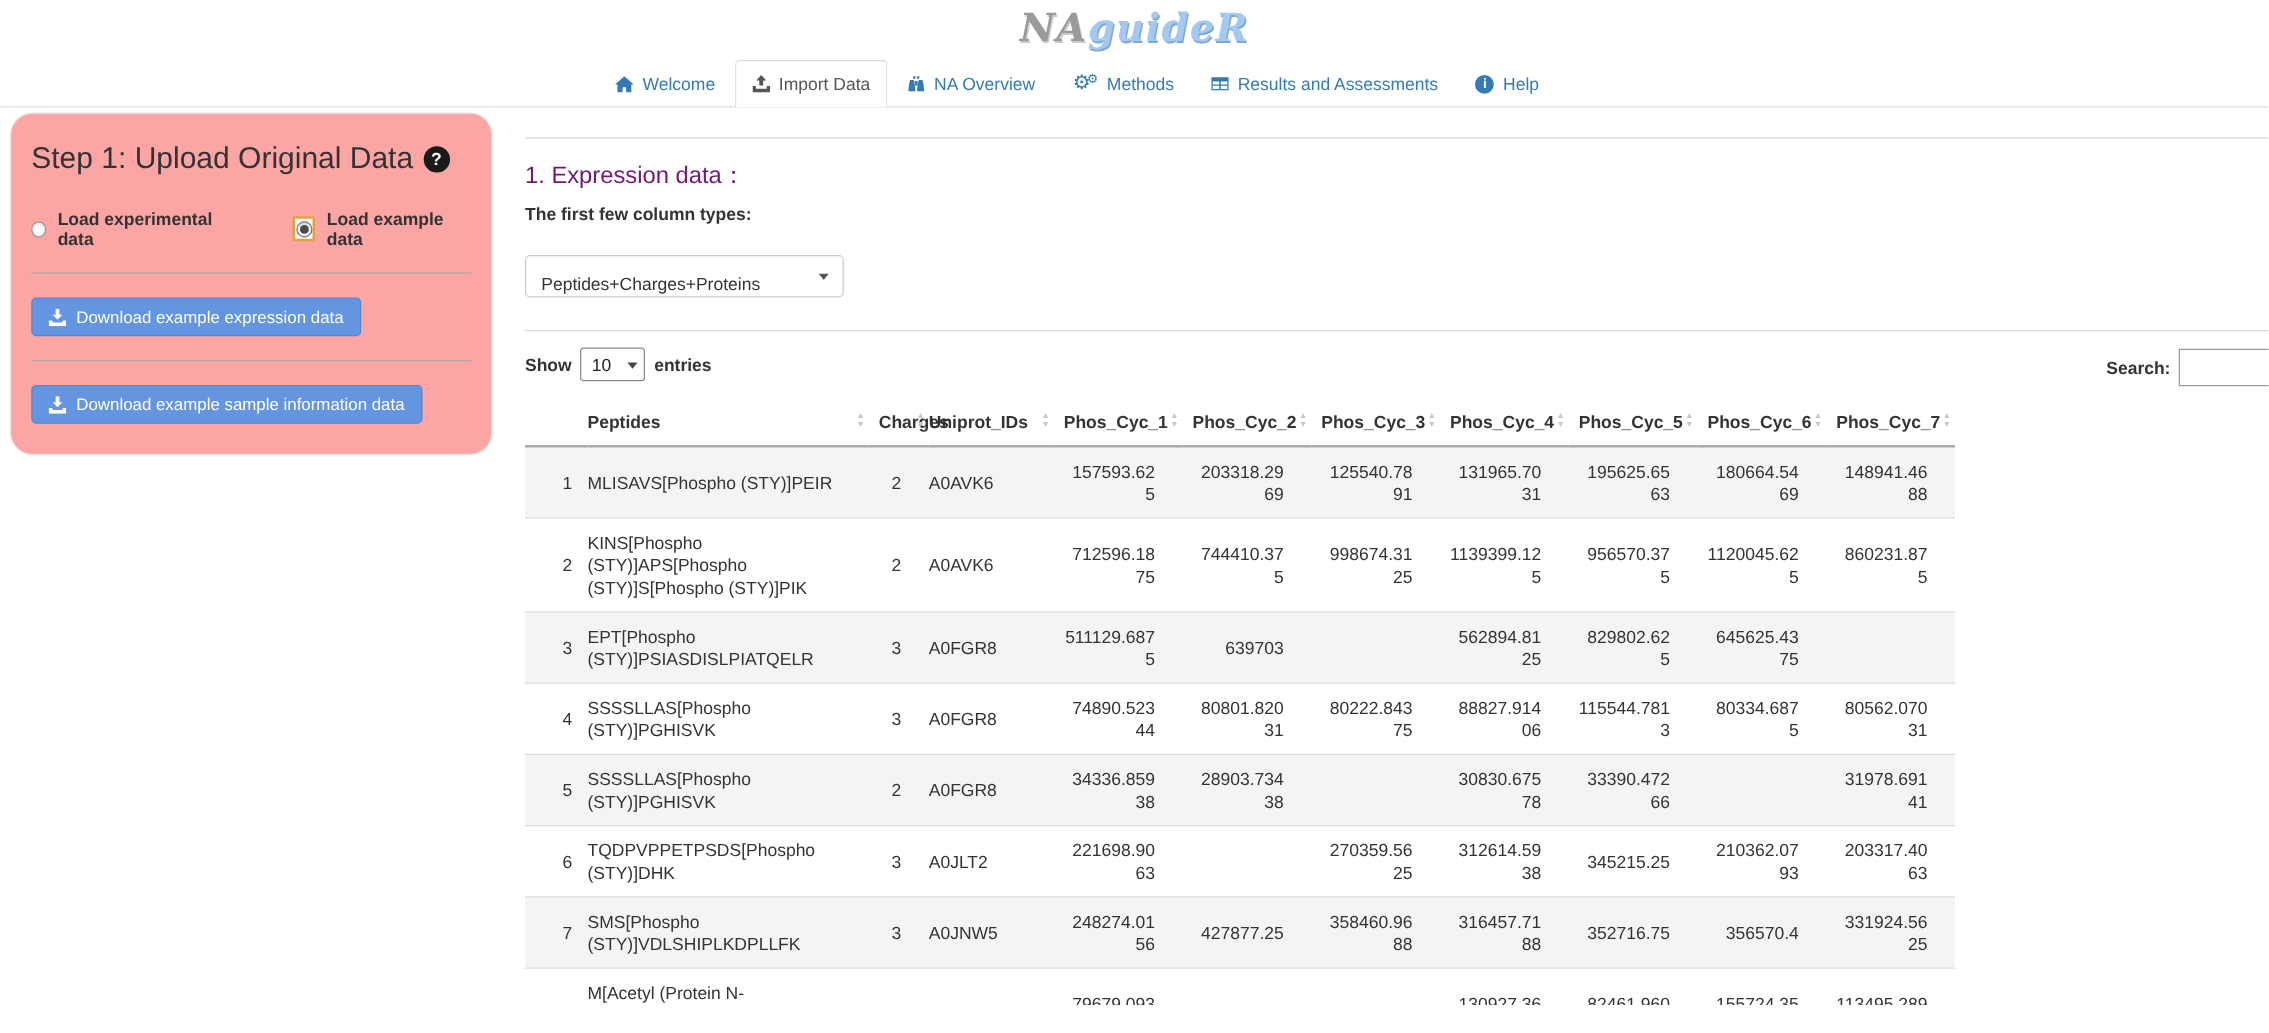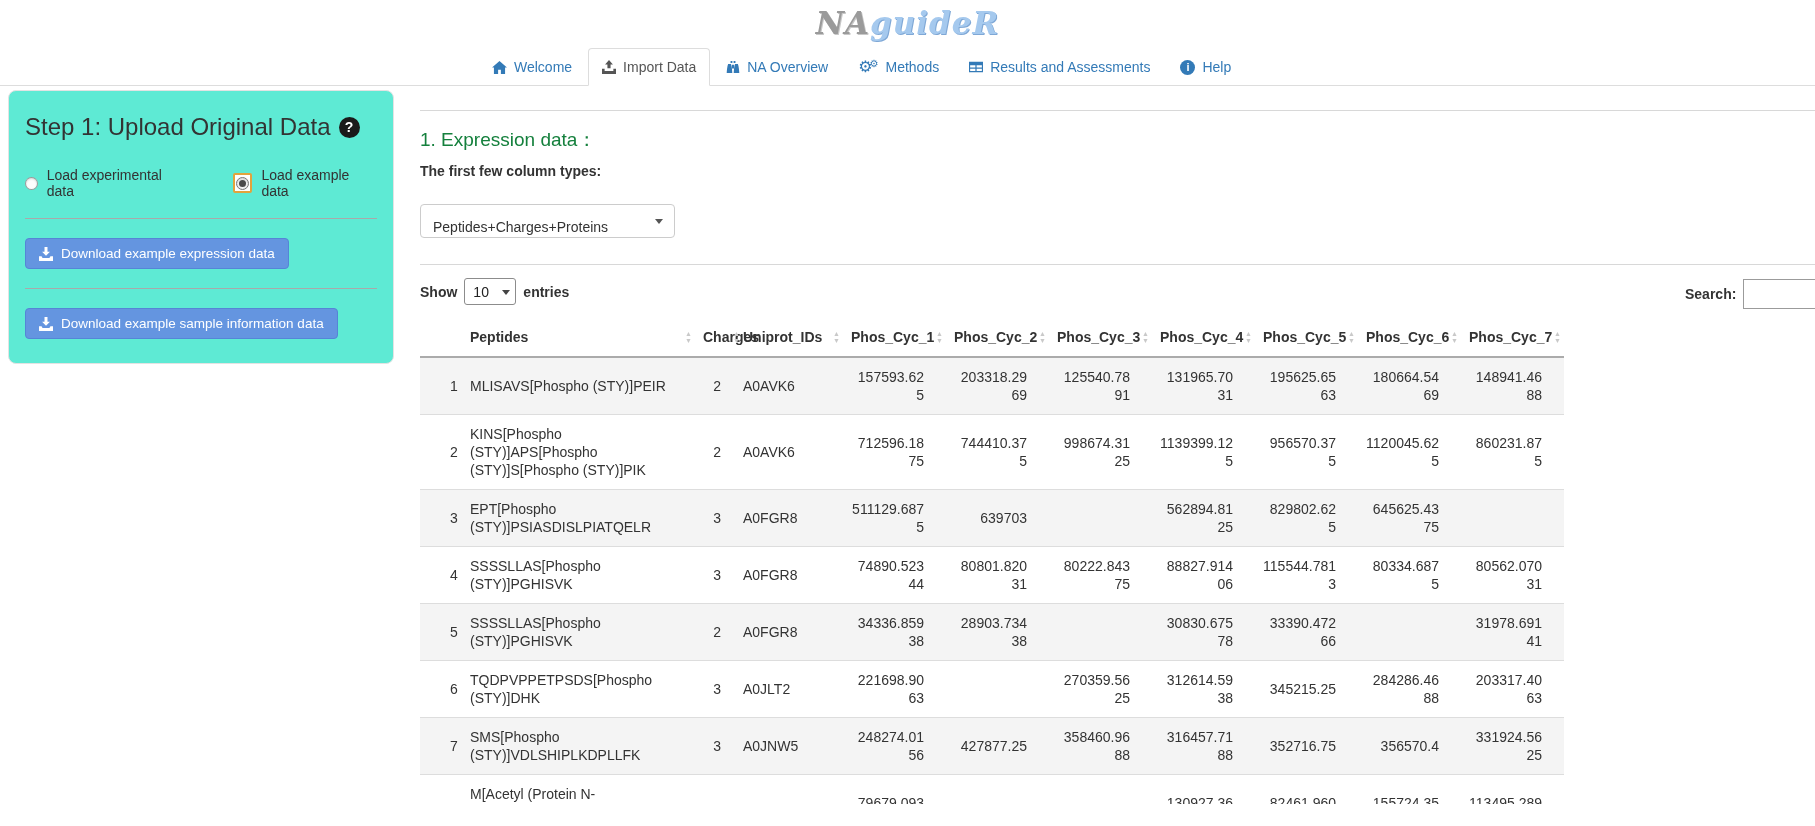--- a/index.html
+++ b/index.html
@@ -26,44 +26,44 @@
   .ticon svg{display:block;}
   .circ{display:inline-flex;align-items:center;justify-content:center;width:15px;height:15px;
         border-radius:50%;background:#337ab7;color:#fff;font-size:11px;font-weight:bold;font-style:normal;}
   .circ::before{content:"i";}
   .gears{font-style:normal;line-height:1;}
   .gears .g1{font-size:16px;}
   .gears .g2{font-size:10px;margin-left:-3px;vertical-align:5px;}
 
   
   .well{position:absolute;left:8px;top:90px;width:386px;box-sizing:border-box;
-        background:#5eead4;border:1px solid #e3e3e3;border-radius:8px;padding:22px 16px 24px 16px;}
+        background:#fca5a5;border:1px solid #e3e3e3;border-radius:18px;padding:22px 16px 24px 16px;}
   .panel-title{margin:0 0 26px 0;font-size:24px;font-weight:400;color:#333;display:flex;align-items:center;gap:8px;}
   .q-icon{display:inline-flex;align-items:center;justify-content:center;width:21px;height:21px;border-radius:50%;
           background:#1a1a1a;color:#fff;font-size:14px;font-weight:bold;}
   .q-icon::before{content:"?";}
-  .radio-row{display:flex;align-items:center;gap:44px;margin:0 0 2px 0;}
+  .radio-row{display:flex;align-items:center;gap:44px;margin:0 0 2px 0;font-weight:bold;}
   .radio-opt{display:flex;align-items:center;gap:9px;font-size:14px;color:#333;cursor:pointer;}
   .radio-circle{width:13px;height:13px;border-radius:50%;border:1px solid #9b9b9b;background:#fdfdfd;
                 box-shadow:inset 0 1px 2px rgba(0,0,0,.15);box-sizing:border-box;}
   .radio-focus{width:16px;height:16px;border:2px solid #e2a33d;border-radius:2px;display:flex;
                align-items:center;justify-content:center;background:#fff;box-sizing:content-box;}
   .radio-focus .radio-circle{position:relative;border-color:#777;background:#f2f2f2;}
   .radio-focus .radio-circle::after{content:"";position:absolute;left:2px;top:2px;width:7px;height:7px;
                border-radius:50%;background:#4a4a4a;}
   .well hr{border:none;border-top:1px solid #a9a9a9;margin:19px 0;}
   .btn-dl{display:inline-flex;align-items:center;gap:8px;background:#6495e0;border:1px solid #5585d6;
           color:#fff;font-size:13.5px;font-family:inherit;padding:7px 13px;border-radius:4px;cursor:pointer;}
   .btn-dl svg{display:block;}
 
   
   .main{margin-left:420px;width:1395px;position:relative;}
   .main hr{border:none;border-top:1px solid #d8d8d8;margin:0;}
   .top-rule{margin-top:24px !important;}
-  .section-title{font-size:19px;font-weight:400;color:#15803d;margin:16px 0 8px 0;}
+  .section-title{font-size:19px;font-weight:400;color:#701a75;margin:16px 0 8px 0;}
   .ctl-label{font-size:14px;font-weight:bold;color:#333;display:block;margin:10px 0 25px 0;}
   .selectize{position:relative;width:255px;height:34px;box-sizing:border-box;border:1px solid #ccc;
              border-radius:4px;background:#fff;font-size:14px;color:#333;display:flex;align-items:center;
              padding:12px 26px 0 12px;cursor:pointer;}
   .caret{width:0;height:0;border-left:4px solid transparent;border-right:4px solid transparent;
          border-top:5px solid #555;}
   .selectize .caret{position:absolute;right:11px;top:14px;}
   .rule-2{margin-top:26px !important;}
 
   .dt-controls{position:relative;margin-top:13px;height:34px;}
@@ -347,21 +347,21 @@
           <tr>
             <td class="col-idx">6</td>
             <td class="col-pep">TQDPVPPETPSDS[Phospho (STY)]DHK</td>
             <td class="num col-charges">3</td>
             <td class="col-uni">A0JLT2</td>
             <td class="num">221698.9063</td>
             <td class="num"></td>
             <td class="num">270359.5625</td>
             <td class="num">312614.5938</td>
             <td class="num">345215.25</td>
-            <td class="num">284286.4688</td>
+            <td class="num">210362.0793</td>
             <td class="num">203317.4063</td>
           </tr>
           <tr>
             <td class="col-idx">7</td>
             <td class="col-pep">SMS[Phospho (STY)]VDLSHIPLKDPLLFK</td>
             <td class="num col-charges">3</td>
             <td class="col-uni">A0JNW5</td>
             <td class="num">248274.0156</td>
             <td class="num">427877.25</td>
             <td class="num">358460.9688</td>

